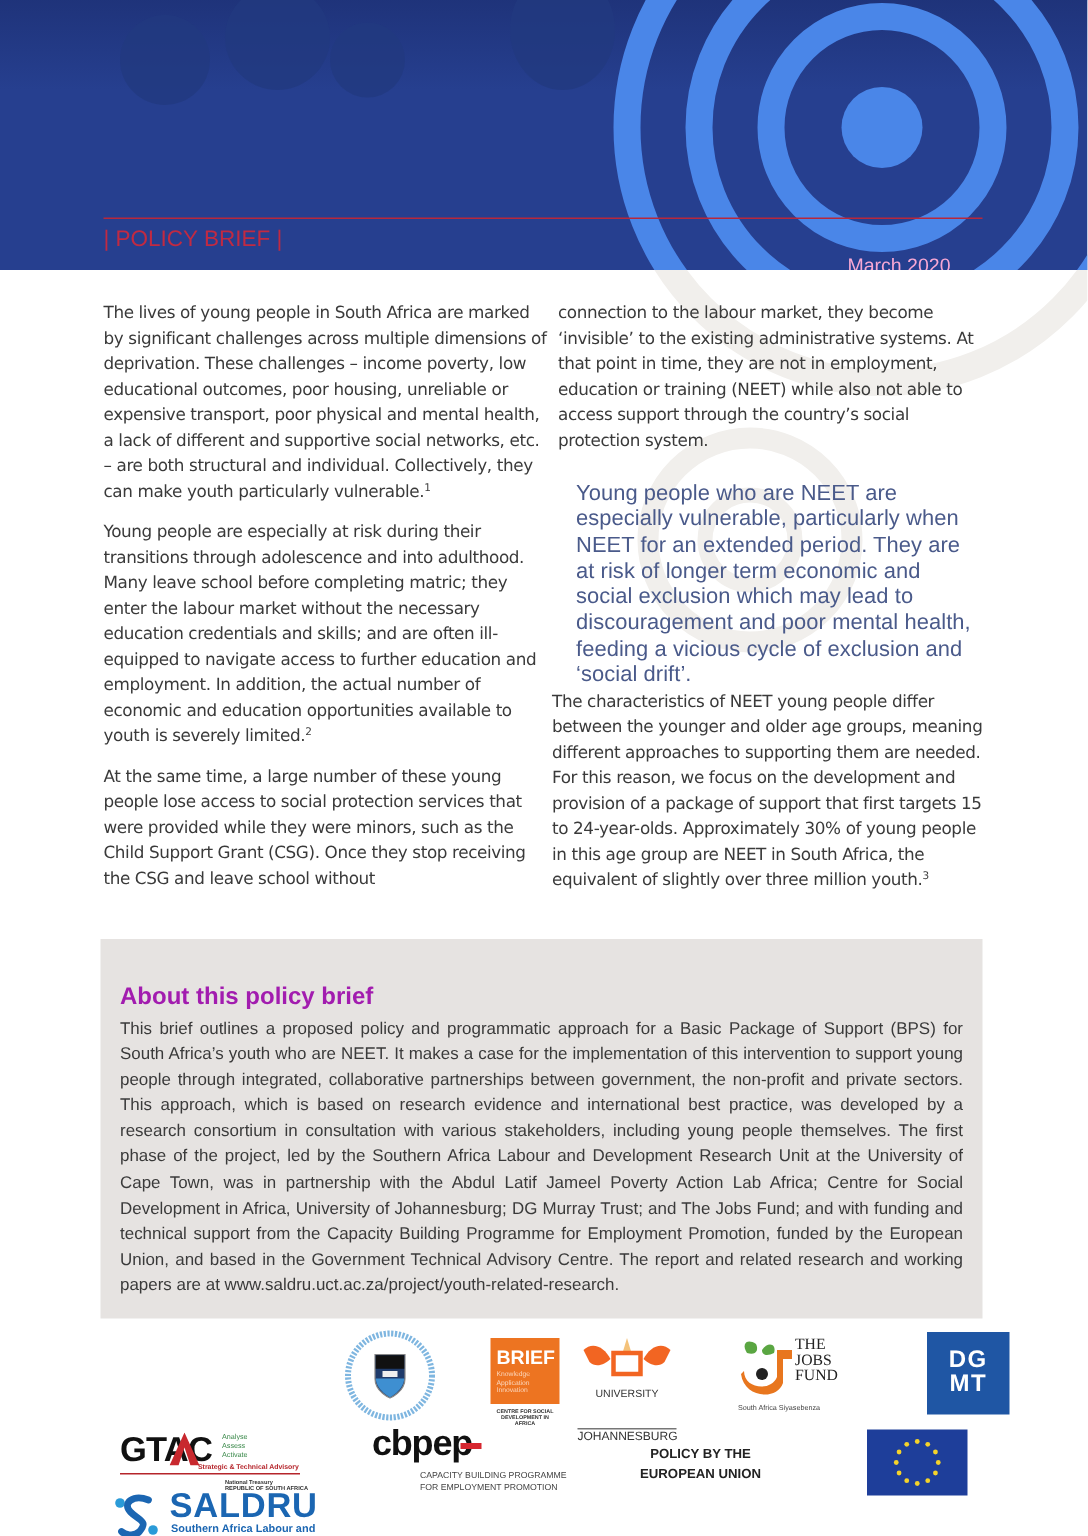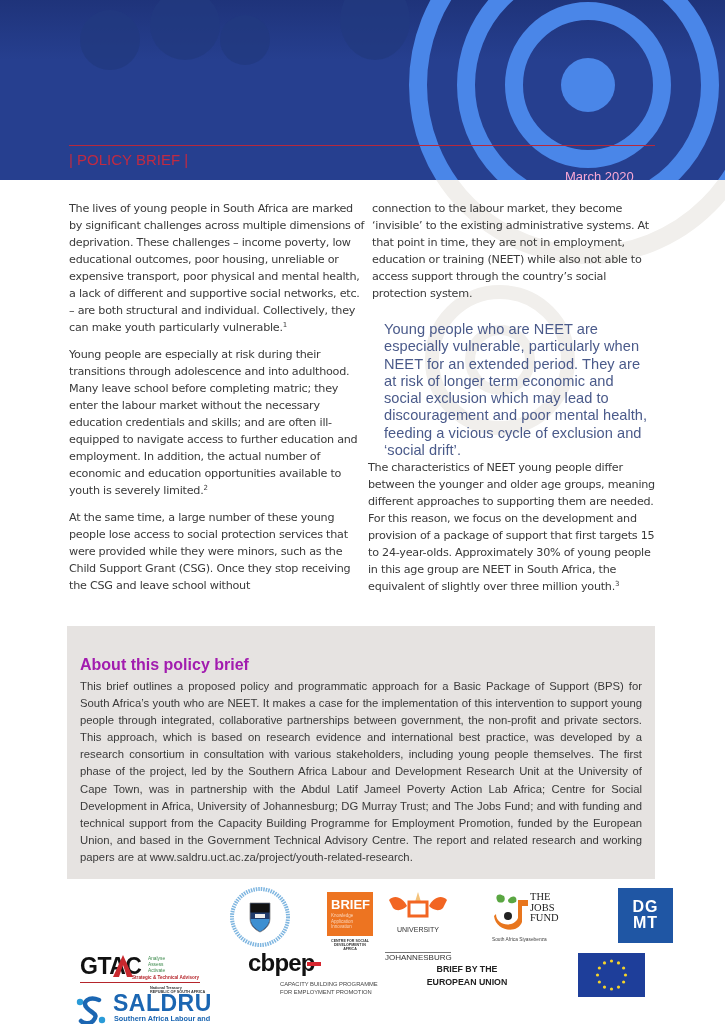--- a/index.html
+++ b/index.html
@@ -195,21 +195,21 @@
 <div class="logo cbpep">
   <div class="c">cbpep</div>
   <div class="bar"></div>
   <div class="sub">
     <div>CAPACITY BUILDING PROGRAMME</div>
     <div>FOR EMPLOYMENT PROMOTION</div>
   </div>
 </div>
 
 <div class="logo funded">
-  <div>BRIEF BY THE</div>
+  <div>POLICY BY THE</div>
   <div>EUROPEAN UNION</div>
 </div>
 
 <div class="logo eu">
   <svg width="67" height="44" viewBox="0 0 67 44" id="eu-stars">
       <circle cx="33.5" cy="8" r="1.6" fill="#f5d32a"></circle>
       <circle cx="40.5" cy="9.875644347017857" r="1.6" fill="#f5d32a"></circle>
       <circle cx="45.62435565298214" cy="14.999999999999998" r="1.6" fill="#f5d32a"></circle>
       <circle cx="47.5" cy="22" r="1.6" fill="#f5d32a"></circle>
       <circle cx="45.624355652982146" cy="28.999999999999996" r="1.6" fill="#f5d32a"></circle>

